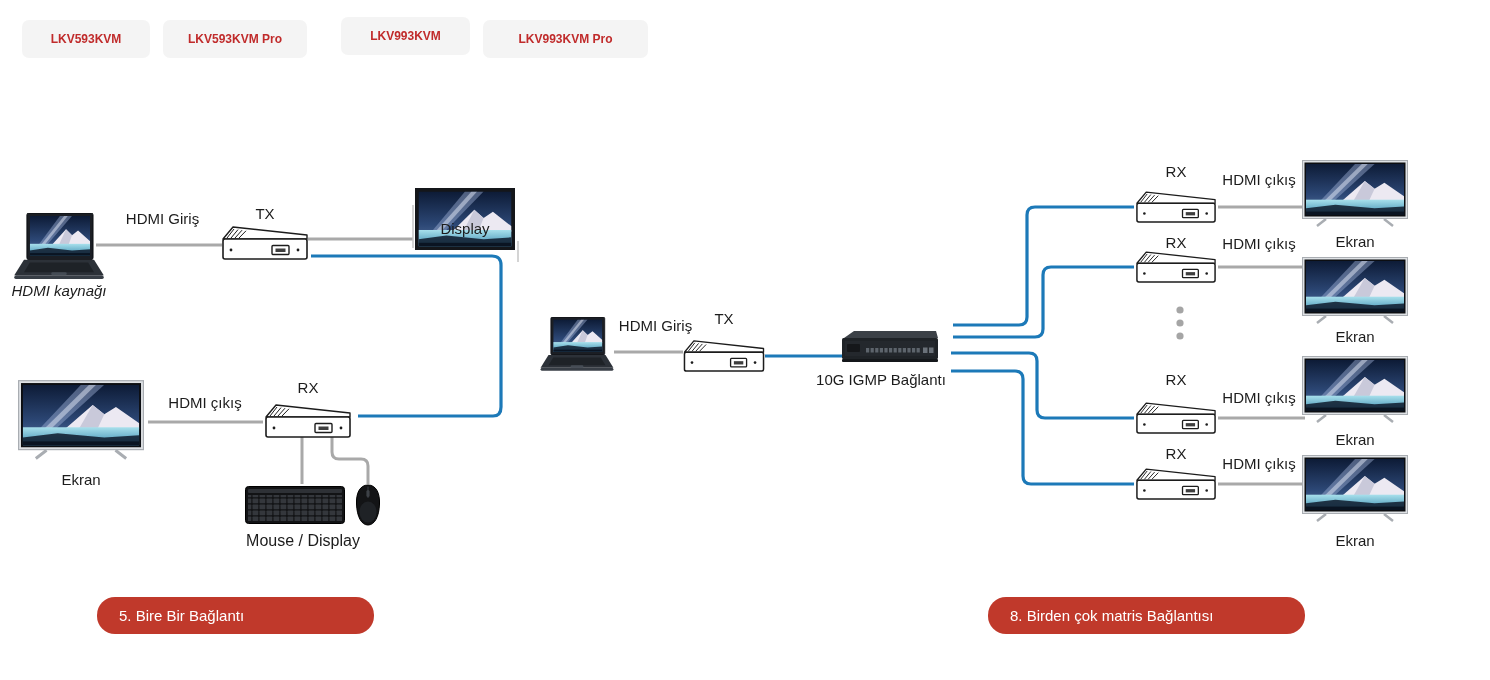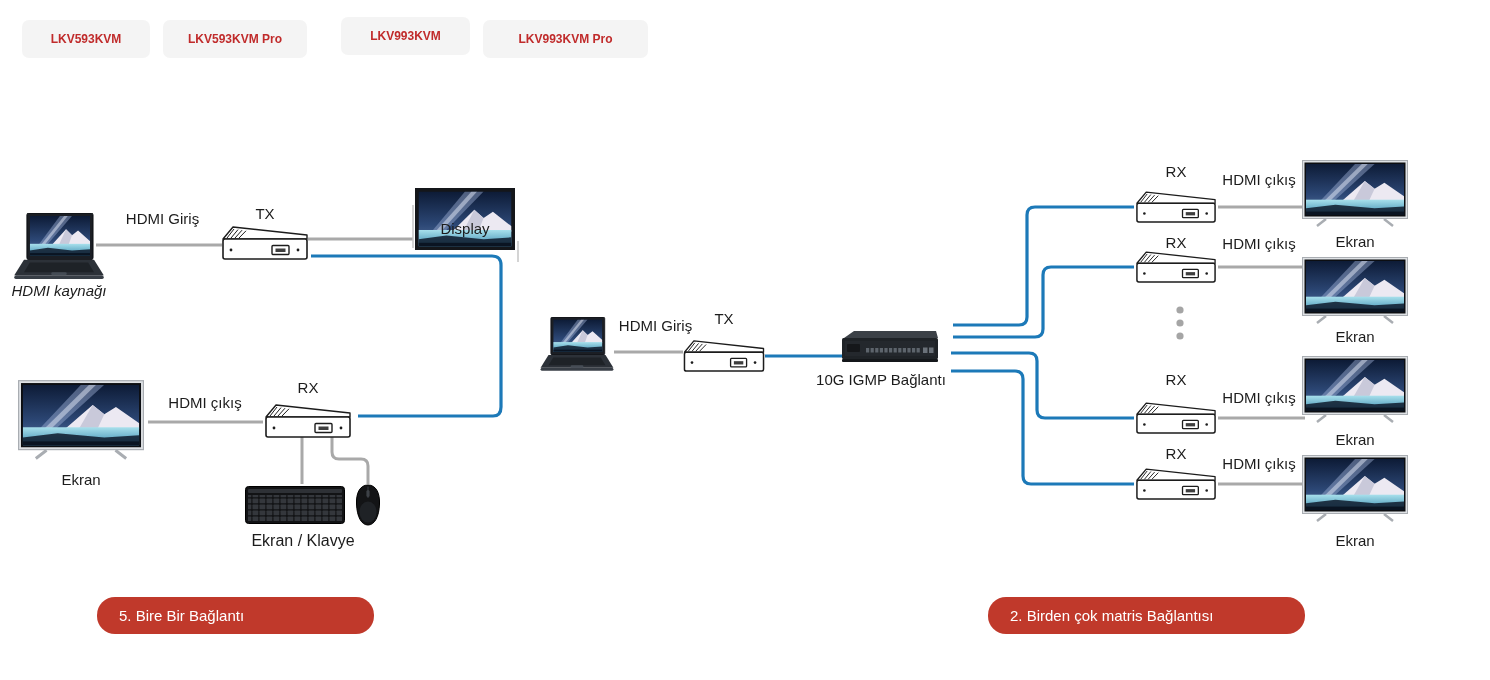--- a/index.html
+++ b/index.html
@@ -186,21 +186,21 @@
     </g>
   </svg>
 
   <div class="lbl" style="left:0px;top:282px;width:118px;font-style:italic;">HDMI kaynağı</div>
   <div class="lbl" style="left:110px;top:210px;width:105px;">HDMI Giriş</div>
   <div class="lbl" style="left:222px;top:205px;width:86px;">TX</div>
   <div class="lbl" style="left:415px;top:172px;width:100px;margin-top:48px;">Display</div>
   <div class="lbl" style="left:155px;top:394px;width:100px;">HDMI çıkış</div>
   <div class="lbl" style="left:265px;top:379px;width:86px;">RX</div>
   <div class="lbl" style="left:18px;top:471px;width:126px;">Ekran</div>
-  <div class="lbl big" style="left:238px;top:532px;width:130px;">Ekran / Klavye</div>
+  <div class="lbl big" style="left:238px;top:532px;width:130px;">Mouse / Display</div>
   <div class="banner" style="left:97px;top:597px;width:277px;">
     <span>5. Bire Bir Bağlantı</span>
   </div>
 
   <div class="lbl" style="left:608px;top:317px;width:95px;">HDMI Giriş</div>
   <div class="lbl" style="left:683px;top:310px;width:82px;">TX</div>
   <div class="lbl" style="left:801px;top:371px;width:160px;">10G IGMP Bağlantı</div>
 
   <div class="lbl" style="left:1136px;top:163px;width:80px;">RX</div>
   <div class="lbl" style="left:1215px;top:171px;width:88px;">HDMI çıkış</div>
@@ -212,16 +212,16 @@
 
   <div class="lbl" style="left:1136px;top:371px;width:80px;">RX</div>
   <div class="lbl" style="left:1215px;top:389px;width:88px;">HDMI çıkış</div>
   <div class="lbl" style="left:1302px;top:431px;width:106px;">Ekran</div>
 
   <div class="lbl" style="left:1136px;top:445px;width:80px;">RX</div>
   <div class="lbl" style="left:1215px;top:455px;width:88px;">HDMI çıkış</div>
   <div class="lbl" style="left:1302px;top:532px;width:106px;">Ekran</div>
 
   <div class="banner" style="left:988px;top:597px;width:317px;">
-    <span>2. Birden çok matris Bağlantısı</span>
+    <span>8. Birden çok matris Bağlantısı</span>
   </div>
 
 </div>
 
 </body></html>

